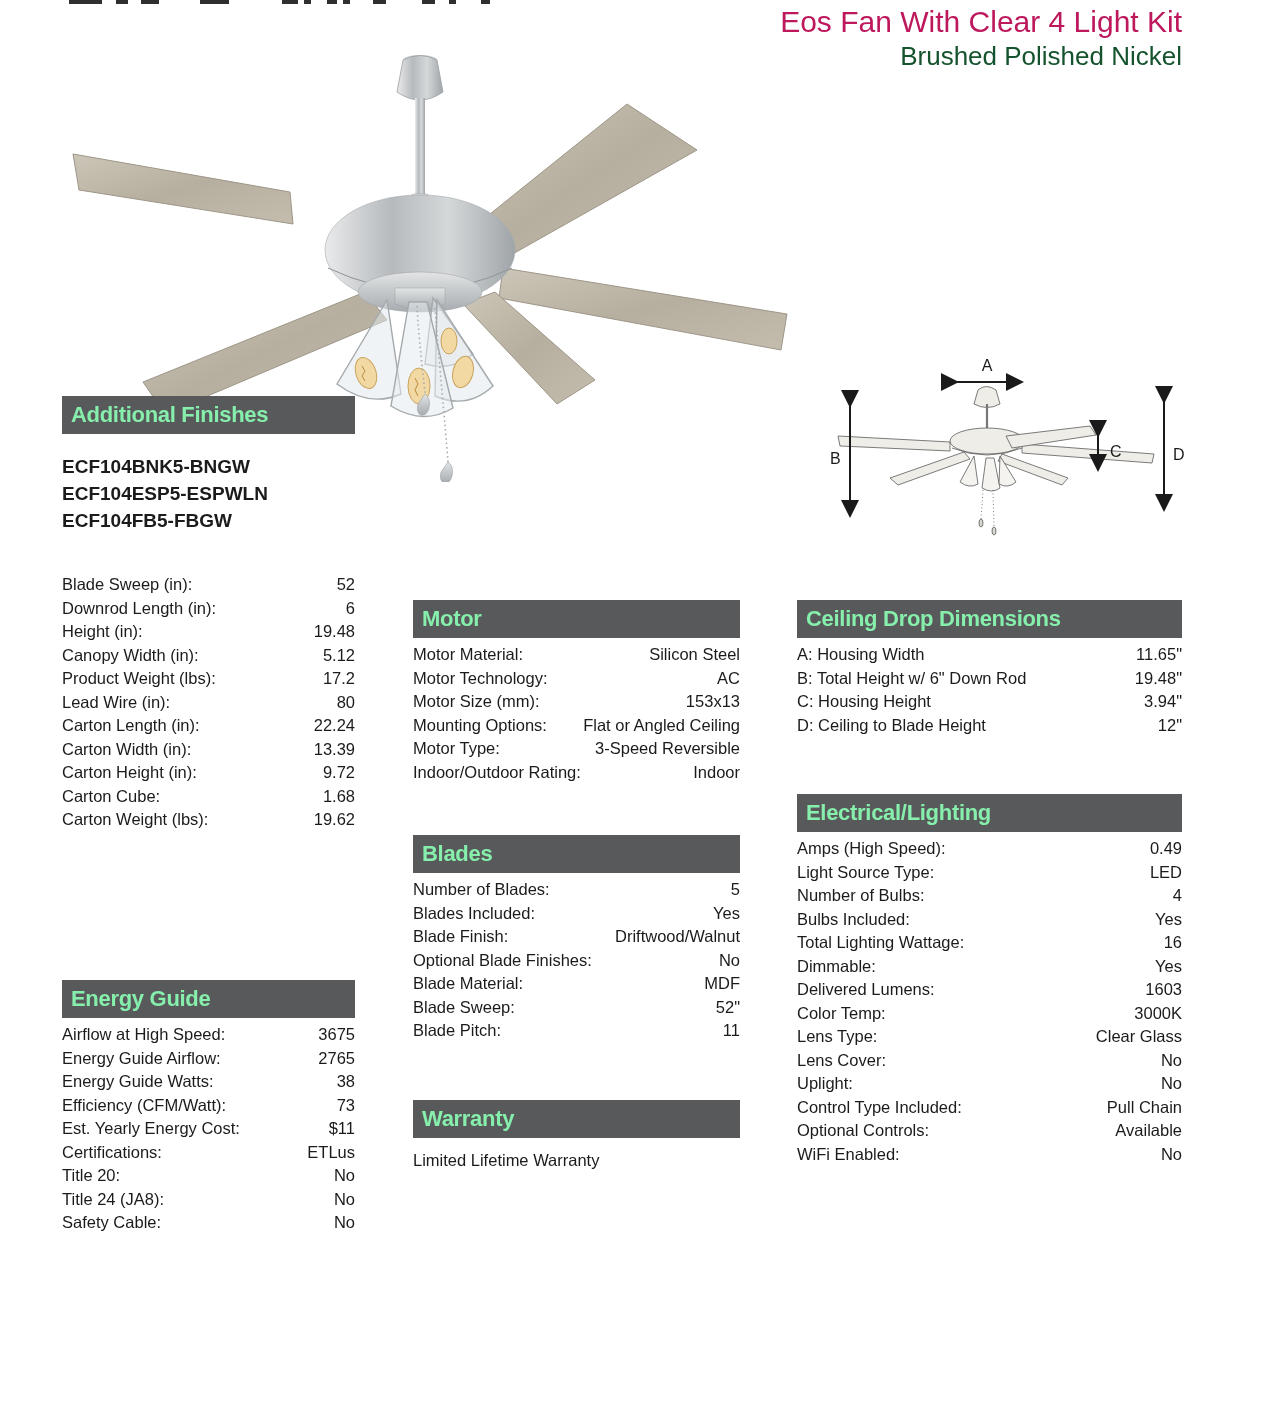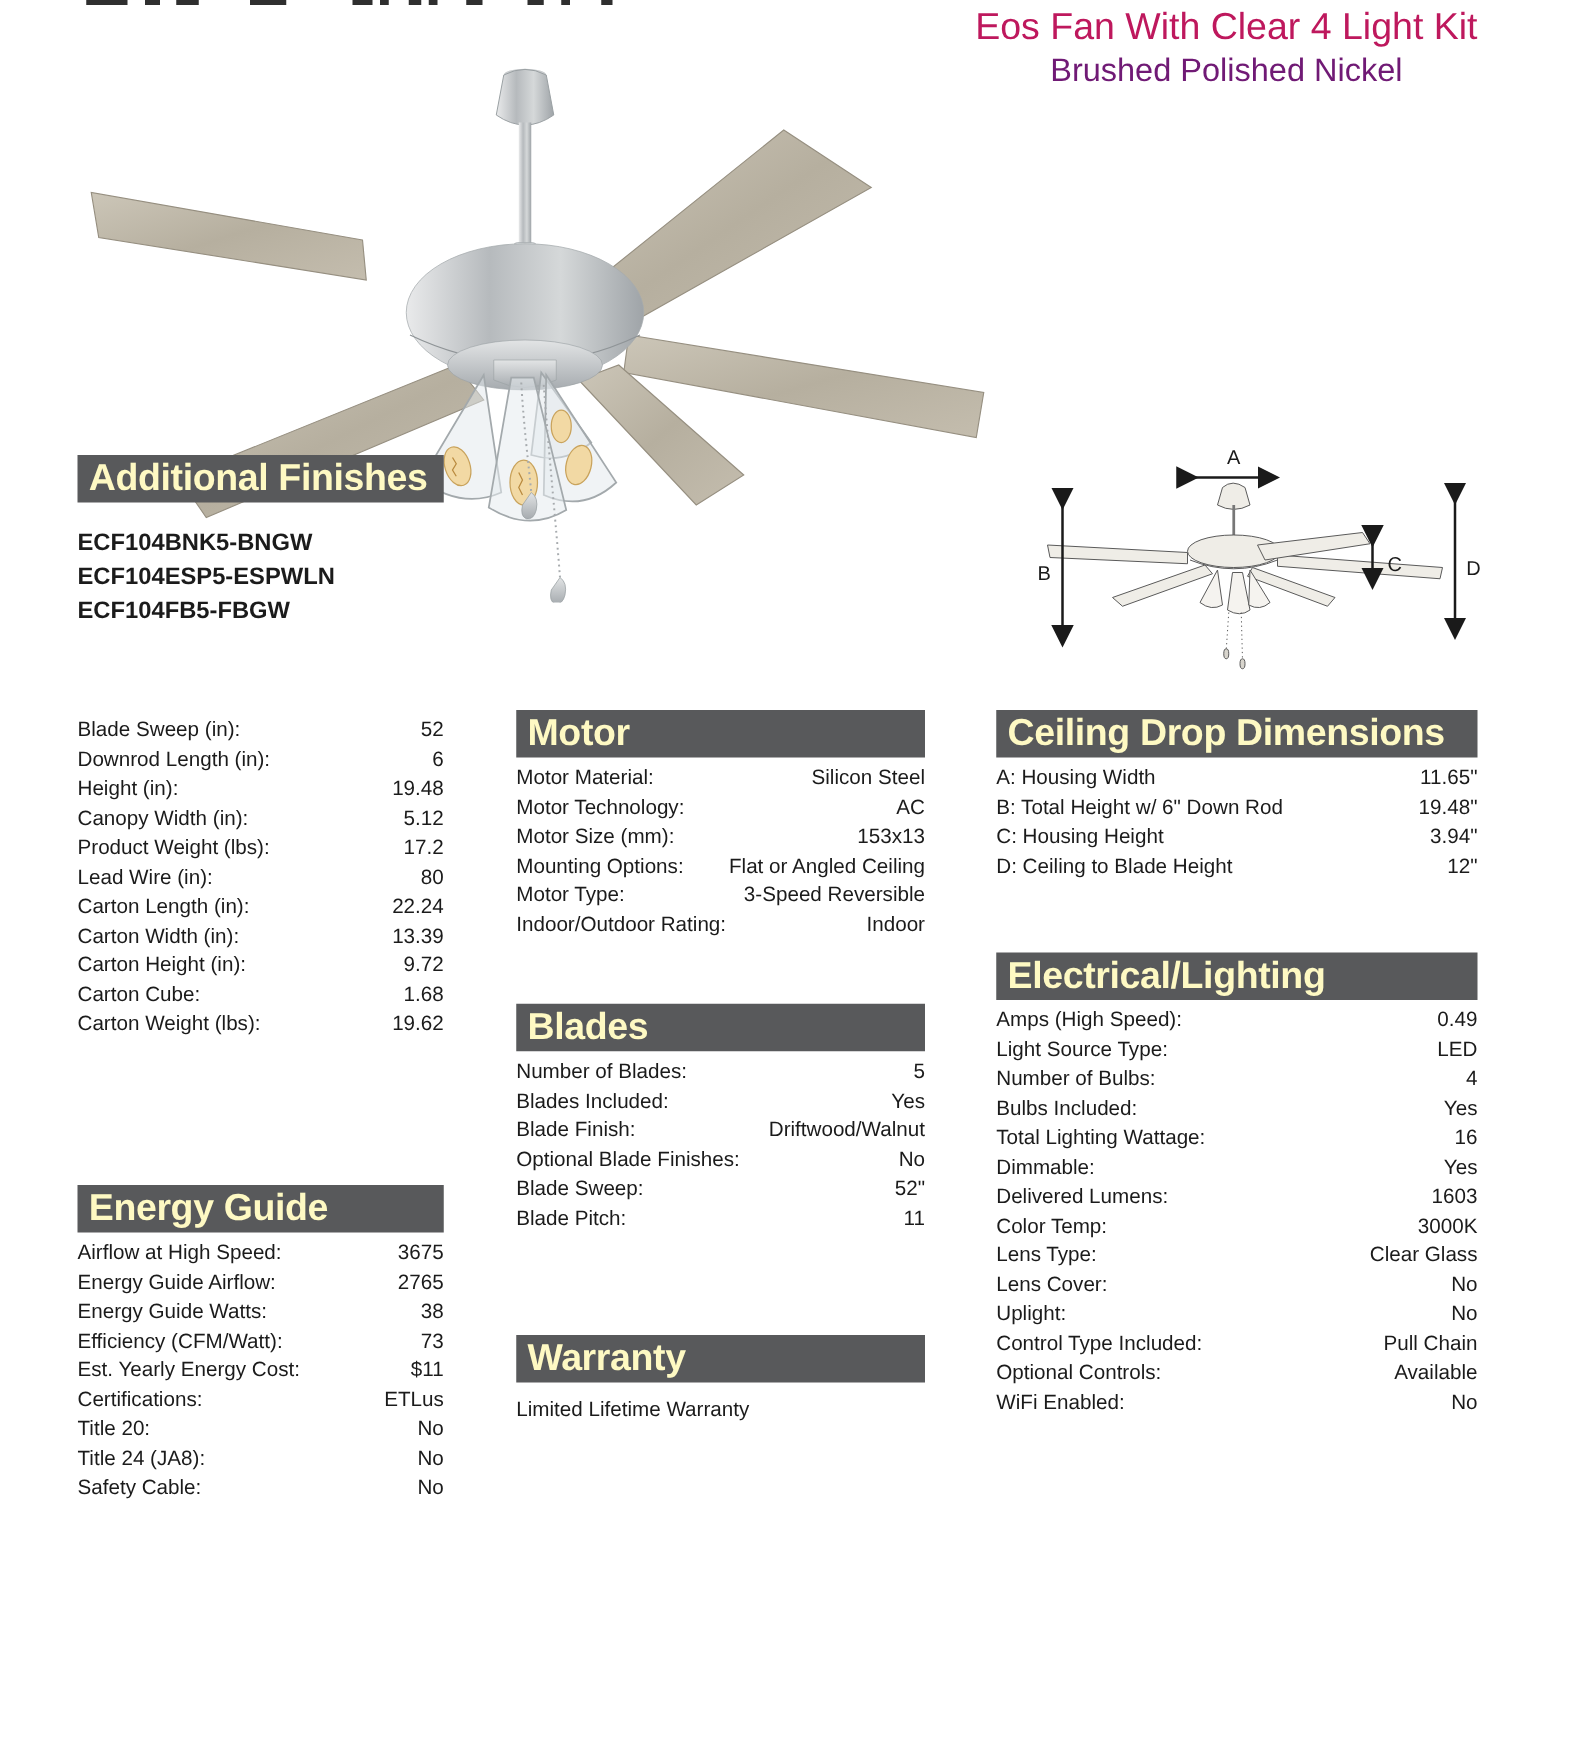--- a/index.html
+++ b/index.html
@@ -6,29 +6,29 @@
   .sheet {
     position:relative; width:1264px; height:1401px; background:#ffffff;
     font-family:"Liberation Sans", sans-serif; color:#1b1b1b; overflow:hidden;
   }
   
   .frag { position:absolute; top:0; height:4px; background:#2f2f2f; }
 
   
   .title-block { position:absolute; top:4px; right:82px; text-align:right; }
   .title-main   { font-size:30px; line-height:36px; color:#be185d; }
-  .title-finish { font-size:26px; line-height:33px; color:#701a75;text-align:center; }
+  .title-finish { font-size:26px; line-height:33px; color:#14532d; }
   .title-upc    { font-size:24px; line-height:31px; color:#111; }
 
   
   .spec { position:absolute; }
   .spec-header {
-    background:#58595b; color:#fef9c3; font-weight:bold; font-size:30px;
+    background:#58595b; color:#86efac; font-weight:bold; font-size:22px;
     height:38px; line-height:38px; padding-left:9px; letter-spacing:-0.3px;
-    white-space:nowrap; overflow:hidden;
+    white-space:nowrap; overflow:hidden;margin-top:32px;
   }
   .spec-rows { margin-top:5px; }
   .spec-row { display:flex; justify-content:space-between; font-size:16.5px; line-height:23.5px; }
   .spec-row .lbl { text-align:left; white-space:nowrap; }
   .spec-row .val { text-align:center; white-space:nowrap; }
 
   .finish-items { margin-top:19px; }
   .finish-item { font-size:19px; font-weight:bold; line-height:27px; }
 
   .warranty-text { font-size:16.5px; line-height:22px; margin-top:11px; }
@@ -346,20 +346,24 @@
         <div class="spec-row">
           <span class="lbl">Blade Finish:</span>
           <span class="val">Driftwood/Walnut</span>
         </div>
 
         <div class="spec-row">
           <span class="lbl">Optional Blade Finishes:</span>
           <span class="val">No</span>
         </div>
 
+        <div class="spec-row">
+          <span class="lbl">Blade Material:</span>
+          <span class="val">MDF</span>
+        </div>
 
         <div class="spec-row">
           <span class="lbl">Blade Sweep:</span>
           <span class="val">52"</span>
         </div>
 
         <div class="spec-row">
           <span class="lbl">Blade Pitch:</span>
           <span class="val">11</span>
         </div>

